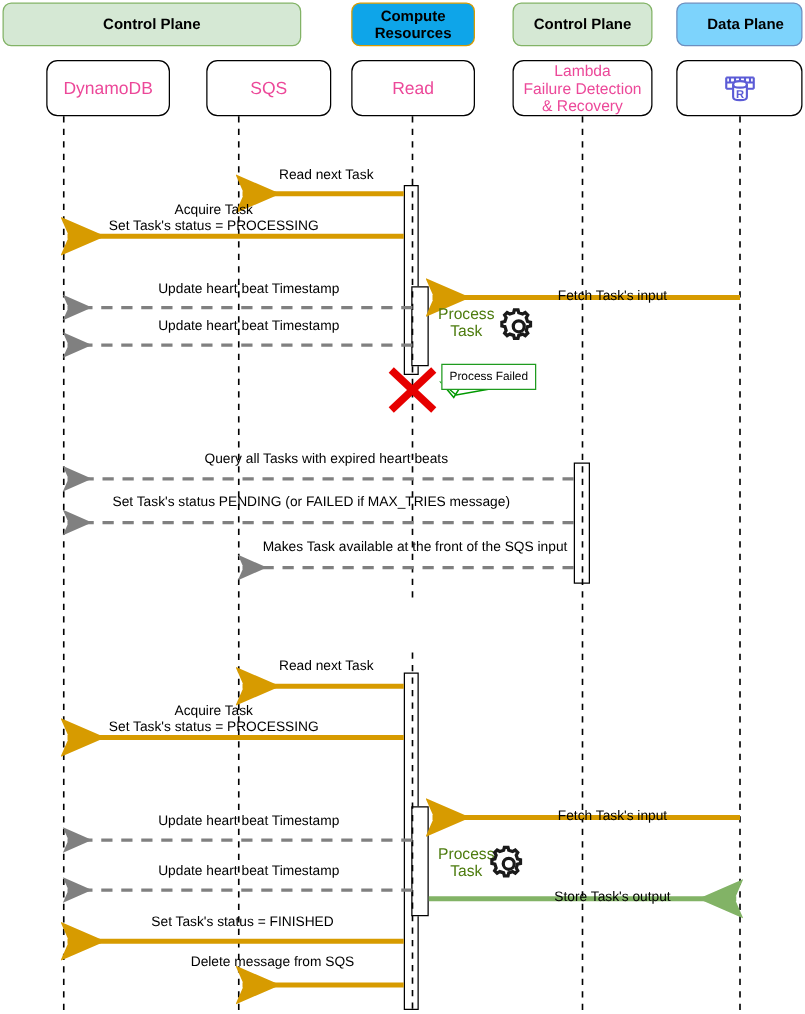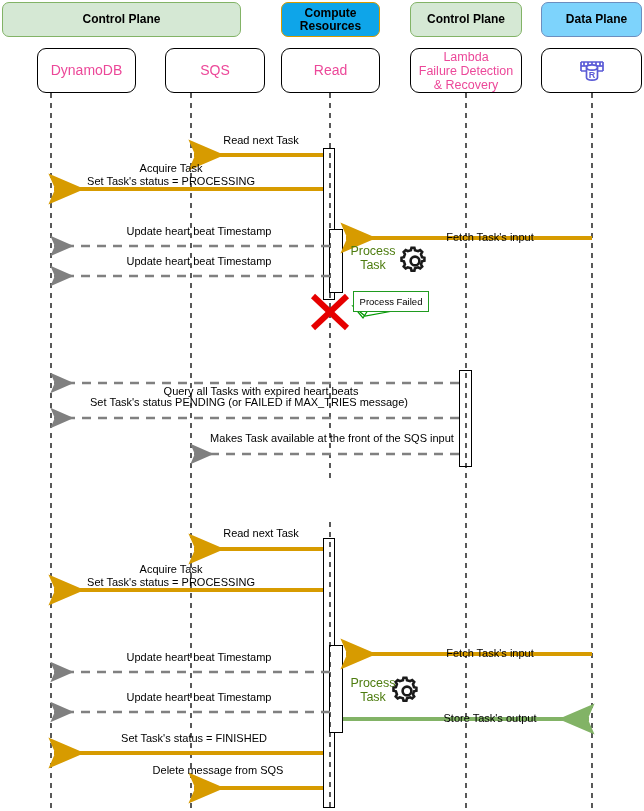--- a/index.html
+++ b/index.html
@@ -164,21 +164,21 @@
 
   <div class="msg" style="left:18px;top:162px;width:306px;white-space:pre-line;">Acquire Task
 Set Task's status = PROCESSING</div>
 
   <div class="msg" style="left:380px;top:231px;width:220px;">Fetch Task's input</div>
 
   <div class="msg" style="left:70px;top:225px;width:258px;">Update heart beat Timestamp</div>
 
   <div class="msg" style="left:70px;top:255px;width:258px;">Update heart beat Timestamp</div>
 
-  <div class="msg" style="left:58px;top:361px;width:406px;margin-top:24px;">Query all Tasks with expired heart beats</div>
+  <div class="msg" style="left:58px;top:361px;width:406px;">Query all Tasks with expired heart beats</div>
 
   <div class="msg" style="left:34px;top:396px;width:430px;">Set Task's status PENDING (or FAILED if MAX_TRIES message)</div>
 
   <div class="msg" style="left:196px;top:432px;width:272px;">Makes Task available at the front of the SQS input</div>
 
   <div class="msg" style="left:158px;top:527px;width:206px;">Read next Task</div>
 
   <div class="msg" style="left:18px;top:563px;width:306px;white-space:pre-line;">Acquire Task
 Set Task's status = PROCESSING</div>
 

